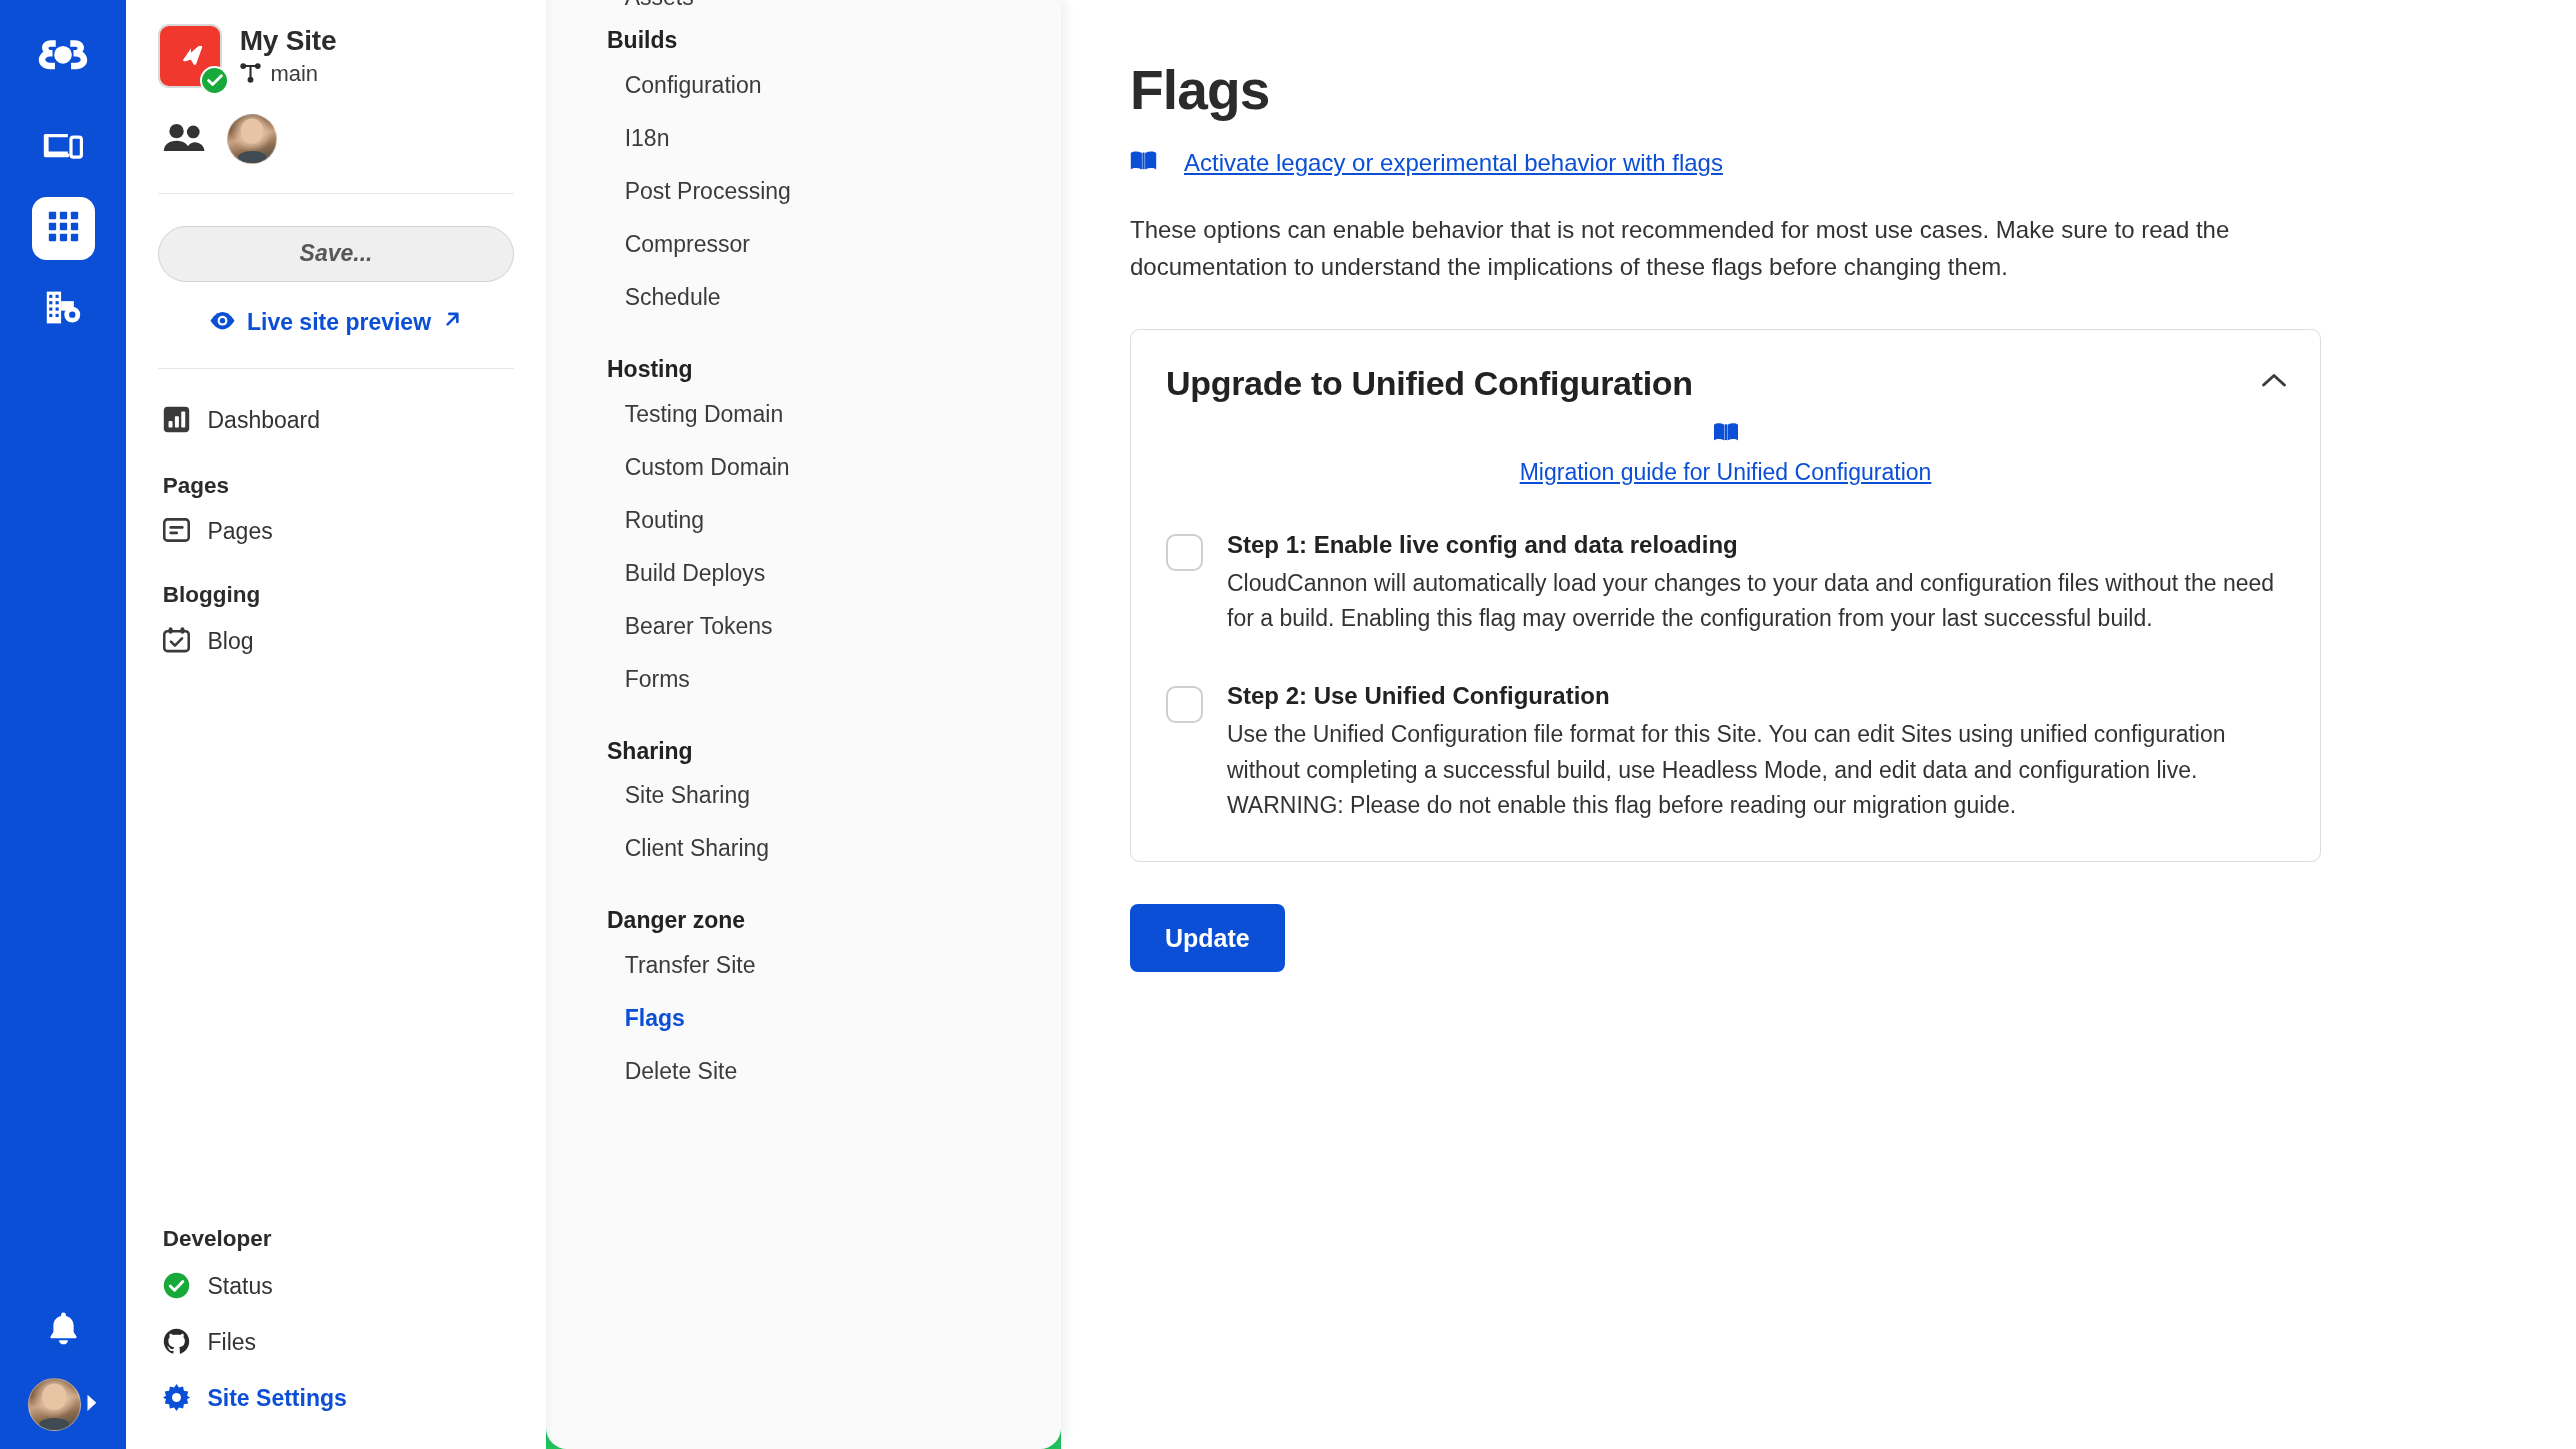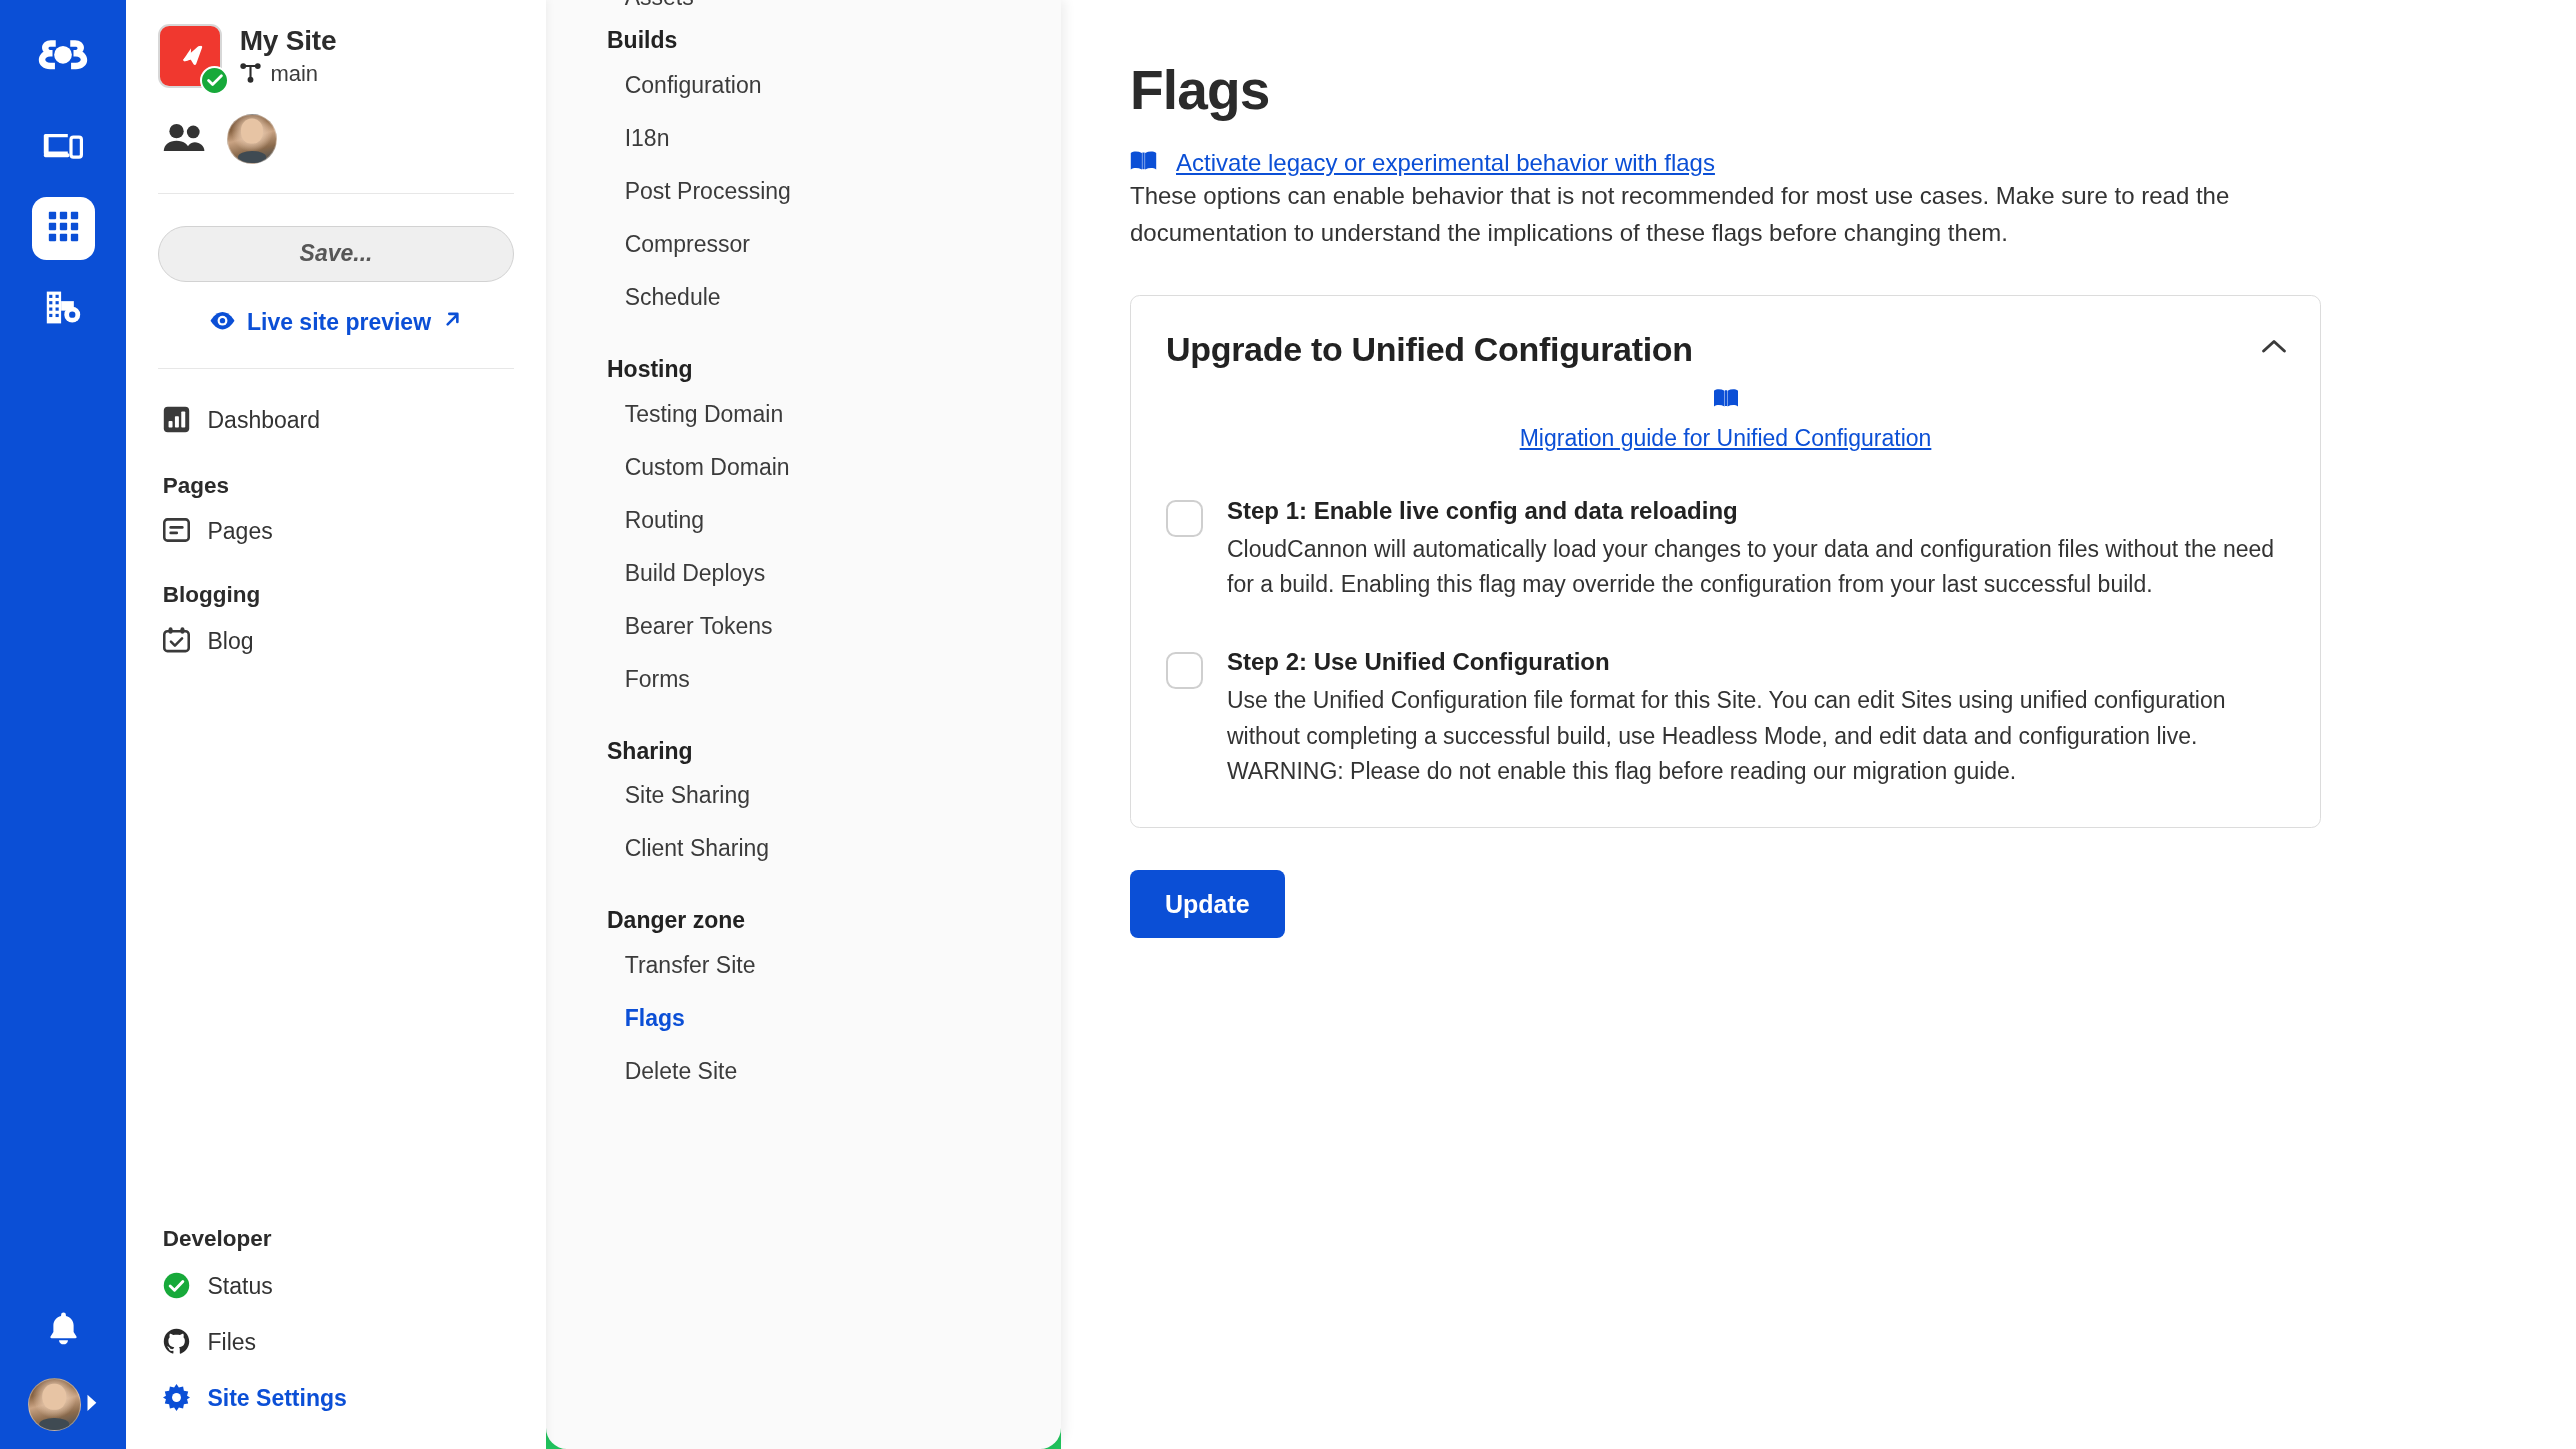--- a/index.html
+++ b/index.html
@@ -121,23 +121,23 @@
   .s-spacer { height: 32px; }
   .s-cut { font-size:23px; color:#3b3b3b; padding-left:17.7px; position:relative; top:-16px; }
 
   
   .content {
     flex: 1 1 auto; background:#fff;
     padding: 58px 0 0 69px;
     position:relative; z-index: 1;
   }
   .page-title { font-size: 55px; font-weight: 700; color:#2b2b2b; letter-spacing:-0.8px; }
-  .doc-link-row { display:flex; align-items:center; gap: 19px; margin-top: 27px; }
+  .doc-link-row { display:flex; align-items:center; gap: 27px; margin-top: 27px; }
   .doc-link { color:#0B4FD6; font-size: 24px; text-decoration: underline; cursor:pointer; }
-  .intro { font-size: 24px; color:#333; line-height: 1.56; max-width: 1183px; }
+  .intro { margin-top: 34px; font-size: 24px; color:#333; line-height: 1.56; max-width: 1183px; }
 
   .card {
     margin-top: 43px; width: 1191px;
     border: 1.6px solid #dcdcdc; border-radius: 9.7px;
     padding: 34px 35px 37px 35px; position: relative;
     background:#fff;
   }
   .card-title { font-size: 34px; font-weight: 700; color:#222; letter-spacing:-0.3px; }
   .card-link-row { display:flex; align-items:center; gap: 13px; margin-top: 19.3px; flex-direction: column; }
   .card-link { color:#0B4FD6; font-size: 23px; text-decoration: underline; cursor:pointer; }

